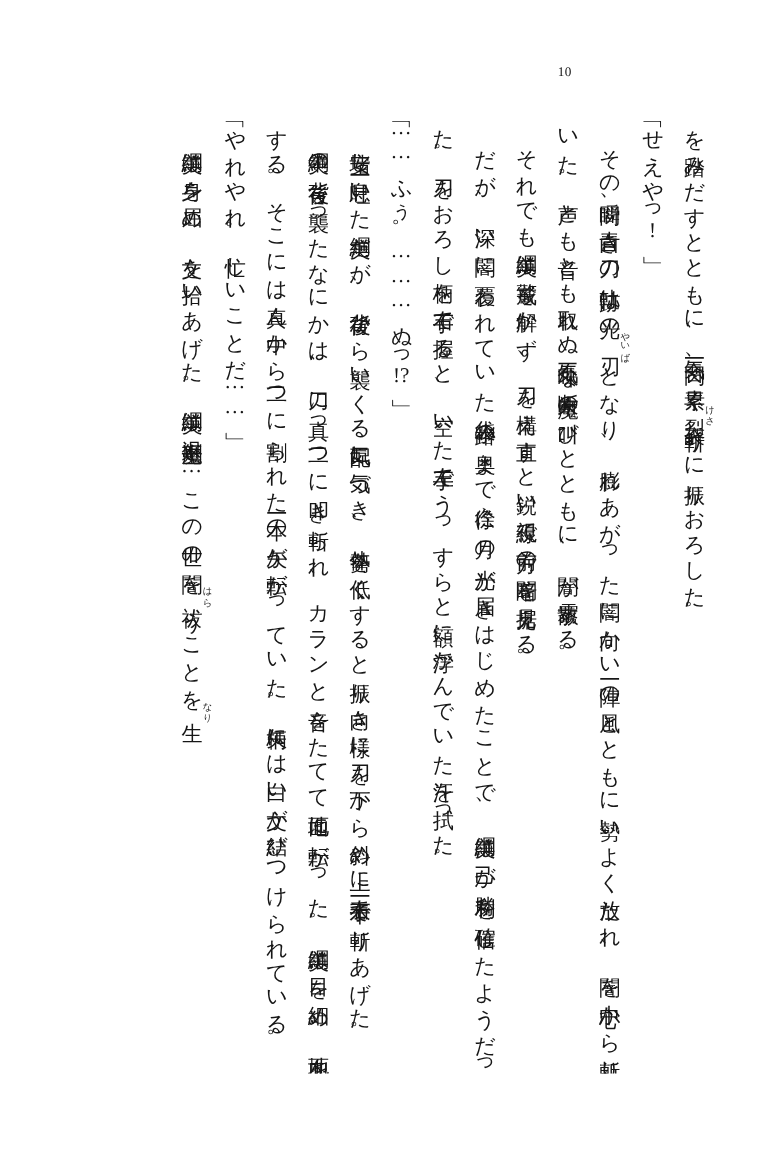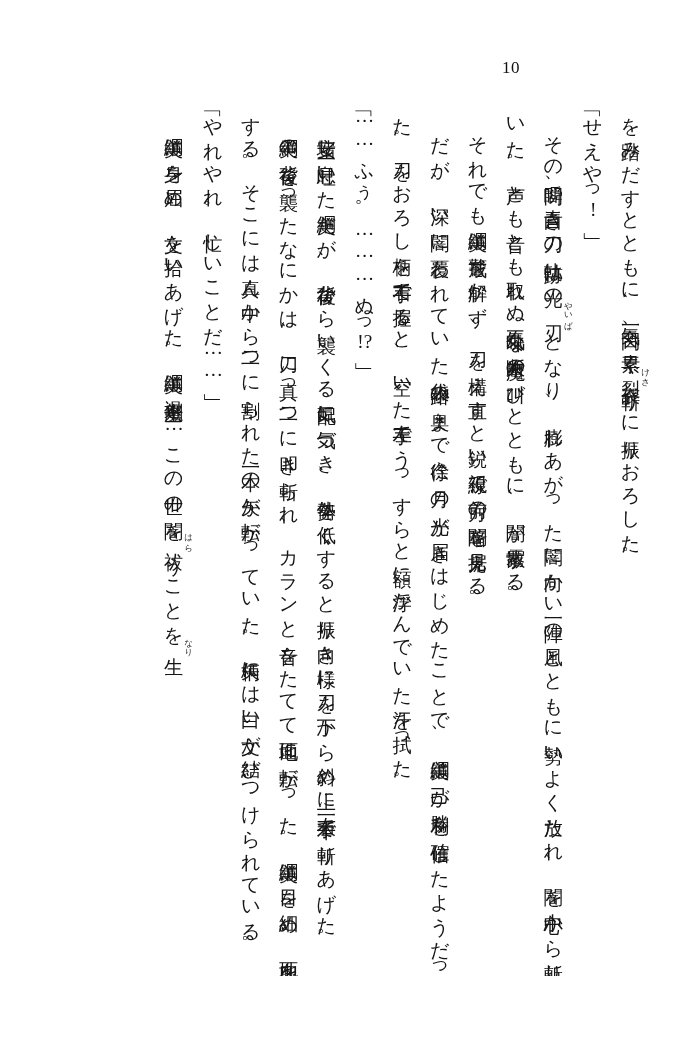--- a/index.html
+++ b/index.html
@@ -19,21 +19,21 @@
     width: 695px;
     height: 1050px;
     position: relative;
     box-sizing: border-box;
   }
   
   #page-number {
     position: absolute;
     top: 58px;
     right: 175px;
-    font-size: 17px;
+    font-size: 12px;
     letter-spacing: 0.5px;
     color: #111;
     font-family: "Liberation Serif", "DejaVu Serif", serif;
   }
   
   #text-block {
     position: absolute;
     top: 104px;
     left: 52px;
     right: 44px;

